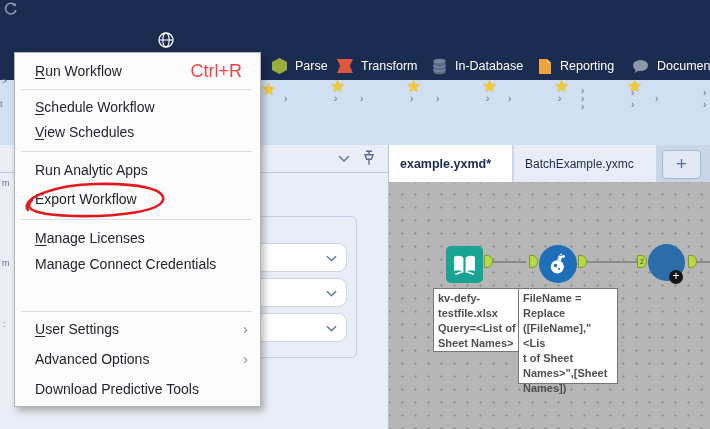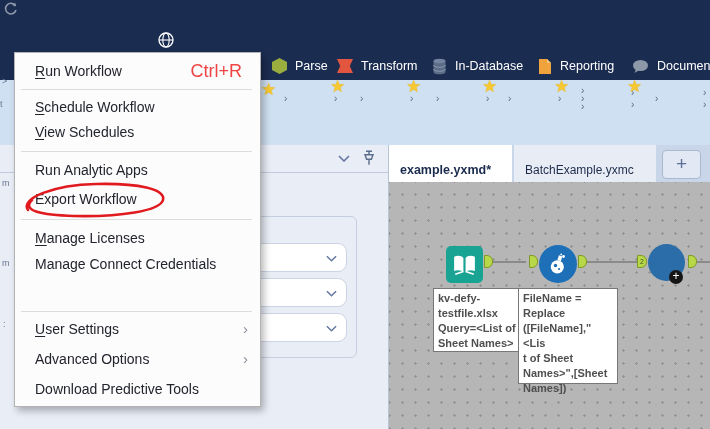--- a/index.html
+++ b/index.html
@@ -21,21 +21,21 @@
                display:flex;align-items:center;justify-content:center;}
   .star{color:#f6c833;font-size:17px;line-height:17px;text-shadow:0 0 1px #d9a616;}
   .panchor{color:#5c6b84;font-size:10px;line-height:10px;}
   
   .panel{left:0;top:145px;width:388px;height:284px;background:#e9edf6;border-right:1px solid #b9c3d6;}
   .panel-header{left:0;top:0;width:388px;height:27px;border-bottom:1px solid #c2cbdd;}
   .groupbox{border:1px solid #c5cee0;border-radius:6px;}
   .select{height:27px;background:#fff;border:1px solid #ccd3e2;border-radius:9px;}
   
   .tabstrip{left:389px;top:145px;width:321px;height:37px;background:#c9d6e9;}
-  .tab{top:0;height:37px;display:flex;align-items:center;padding:12px 8px 0 11px;box-sizing:border-box;gap:36px;}
+  .tab{top:0;height:37px;display:flex;align-items:flex-start;padding:12px 8px 0 11px;box-sizing:border-box;gap:36px;}
   .tab-close{margin-left:auto;font-size:16px;color:#222;line-height:16px;}
   .newtab{left:273px;top:5px;width:37px;height:27px;background:#e2e9f4;border:1px solid #a9b7cf;
           border-radius:4px;color:#5c6f96;font-size:19px;line-height:25px;text-align:center;}
   
   .canvas{left:389px;top:182px;width:321px;height:247px;background-color:#b6b6b6;
           background-image:radial-gradient(circle,#949494 1.1px,transparent 1.4px);
           background-size:13px 13px;background-position:7px 6px;overflow:hidden;}
   .wire{height:2px;background:#8a8a8a;}
   .anchor{width:9px;height:13px;background:#b8d84a;border:1px solid #7d9a26;box-sizing:border-box;
           border-radius:0 6px 6px 0;}

